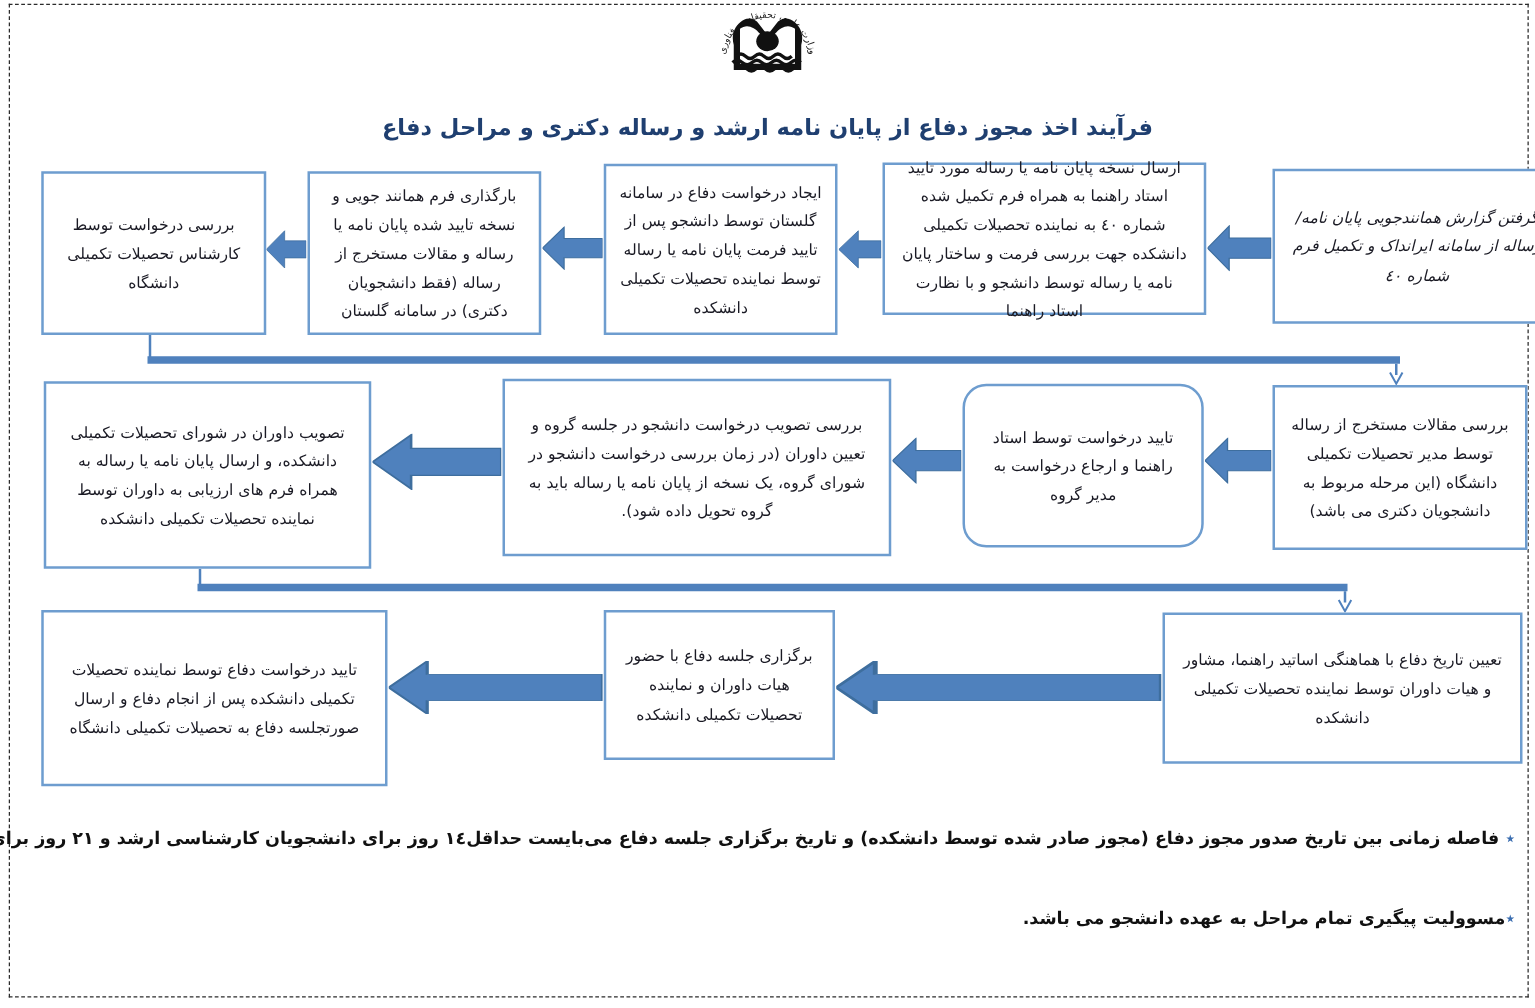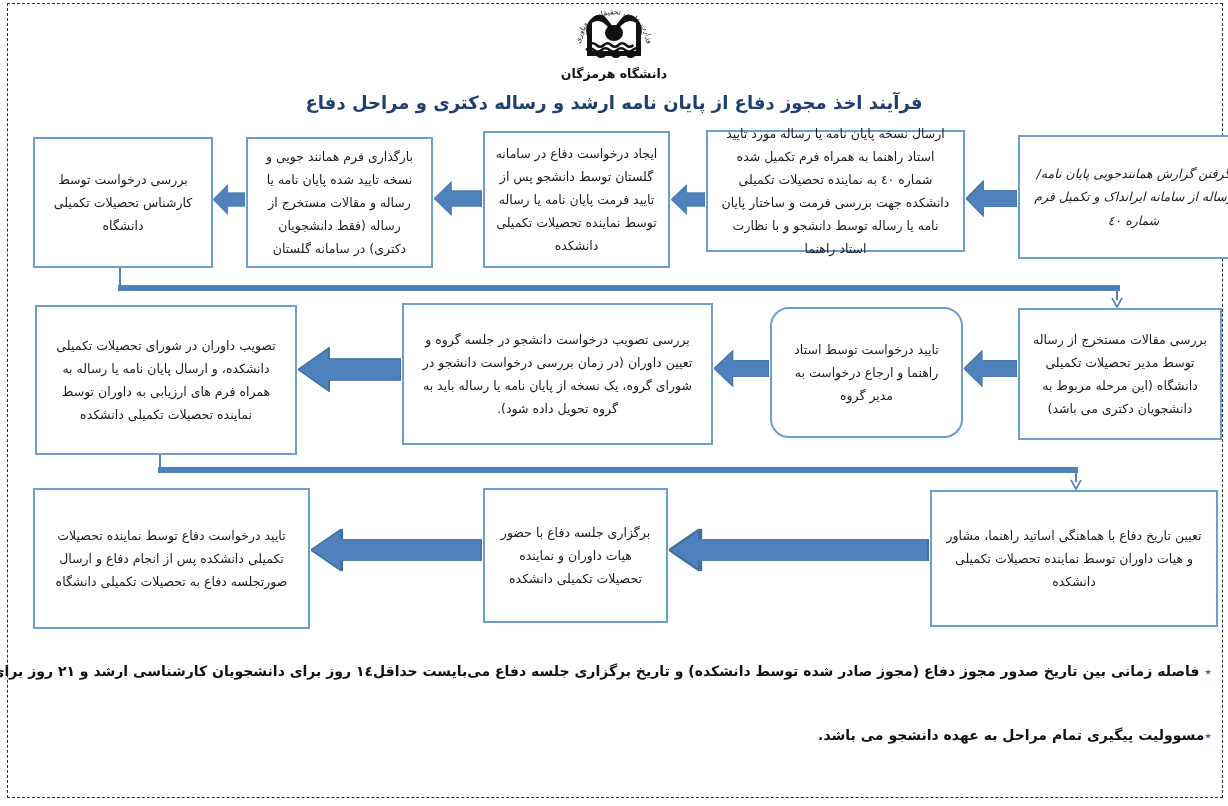--- a/index.html
+++ b/index.html
@@ -52,21 +52,20 @@
       </text>
       <g>
         <path fill="#111" d="M53,16 C48,20 46,27 48,34 L48,54 L102,54 L102,34 C104,27 102,20 97,16 C92,11 85,12 82,17 L75,26 L68,17 C65,12 58,11 53,16 Z"></path>
         <path fill="#fff" d="M53,21 L53,49 L97,49 L97,21 C92,17 86,19 81,25 L75,32 L69,25 C64,19 58,17 53,21 Z"></path>
         <ellipse cx="75" cy="31" rx="9" ry="8" fill="#111"></ellipse>
         <path d="M50,43 q3.7,-3.5 7.4,0 t7.4,0 t7.4,0 t7.4,0 t7.4,0 t7.4,0" stroke="#111" stroke-width="2.6" fill="none"></path>
         <path d="M47,48 q3.9,-3.5 7.8,0 t7.8,0 t7.8,0 t7.8,0 t7.8,0 t7.8,0 t7.8,0" stroke="#111" stroke-width="2.6" fill="none"></path>
         <path d="M51,53 q3.7,-3.5 7.4,0 t7.4,0 t7.4,0 t7.4,0 t7.4,0 t7.4,0" stroke="#111" stroke-width="2.6" fill="none"></path>
       </g>
     </svg>
-    <div class="uni-name">دانشگاه هرمزگان</div>
   </div>
 
   <div class="title">فرآیند اخذ مجوز دفاع از پایان نامه ارشد و رساله دکتری و مراحل دفاع</div>
 
   <svg class="connector" width="1228" height="806" viewBox="0 0 1228 806">
     <g stroke="#4F81BD">
       <line x1="120" y1="267" x2="120" y2="287" stroke-width="2"></line>
       <line x1="118" y1="288" x2="1120" y2="288" stroke-width="6"></line>
       <line x1="1117" y1="291" x2="1117" y2="300" stroke-width="2"></line>
       <polyline points="1112,298 1117,307 1122,298" fill="none" stroke-width="1.6"></polyline>
@@ -130,29 +129,29 @@
   <div class="fbox" style="left:402px;top:303px;width:311px;height:142px;">بررسی تصویب درخواست دانشجو در جلسه گروه و تعیین داوران (در زمان بررسی درخواست دانشجو در شورای گروه، یک نسخه از پایان نامه یا رساله باید به گروه تحویل داده شود).</div>
 
   <div class="arrow" style="left:298px;top:347px;width:103px;height:45px;">
     <svg viewBox="0 0 100 100" preserveAspectRatio="none">
         <polygon points="0,50 30,2 30,26 100,26 100,74 30,74 30,98" fill="#4F81BD" stroke="#3E6E9E" stroke-width="2"></polygon>
       </svg>
   </div>
 
   <div class="fbox" style="left:35px;top:305px;width:262px;height:150px;">تصویب داوران در شورای تحصیلات تکمیلی دانشکده، و ارسال پایان نامه یا رساله به همراه فرم های ارزیابی به داوران توسط نماینده تحصیلات تکمیلی دانشکده</div>
 
-  <div class="fbox" style="left:930px;top:490px;width:288px;height:137px;">تعیین تاریخ دفاع با هماهنگی اساتید راهنما، مشاور و هیات داوران توسط نماینده تحصیلات تکمیلی دانشکده</div>
+  <div class="fbox" style="left:930px;top:490px;width:288px;height:121px;">تعیین تاریخ دفاع با هماهنگی اساتید راهنما، مشاور و هیات داوران توسط نماینده تحصیلات تکمیلی دانشکده</div>
 
   <div class="arrow" style="left:669px;top:528px;width:260px;height:44px;">
     <svg viewBox="0 0 100 100" preserveAspectRatio="none">
         <polygon points="0,50 12,2 12,26 100,26 100,74 12,74 12,98" fill="#4F81BD" stroke="#3E6E9E" stroke-width="1.5"></polygon>
       </svg>
   </div>
 
-  <div class="fbox" style="left:483px;top:488px;width:185px;height:135px;">برگزاری جلسه دفاع با حضور هیات داوران و نماینده تحصیلات تکمیلی دانشکده</div>
+  <div class="fbox" style="left:483px;top:488px;width:185px;height:120px;">برگزاری جلسه دفاع با حضور هیات داوران و نماینده تحصیلات تکمیلی دانشکده</div>
 
   <div class="arrow" style="left:311px;top:528px;width:171px;height:44px;">
     <svg viewBox="0 0 100 100" preserveAspectRatio="none">
         <polygon points="0,50 18,2 18,26 100,26 100,74 18,74 18,98" fill="#4F81BD" stroke="#3E6E9E" stroke-width="1.5"></polygon>
       </svg>
   </div>
 
   <div class="fbox" style="left:33px;top:488px;width:277px;height:141px;">تایید درخواست دفاع توسط نماینده تحصیلات تکمیلی دانشکده پس از انجام دفاع و ارسال صورتجلسه دفاع به تحصیلات تکمیلی دانشگاه</div>
 
   <div class="note" style="top:663px;">

